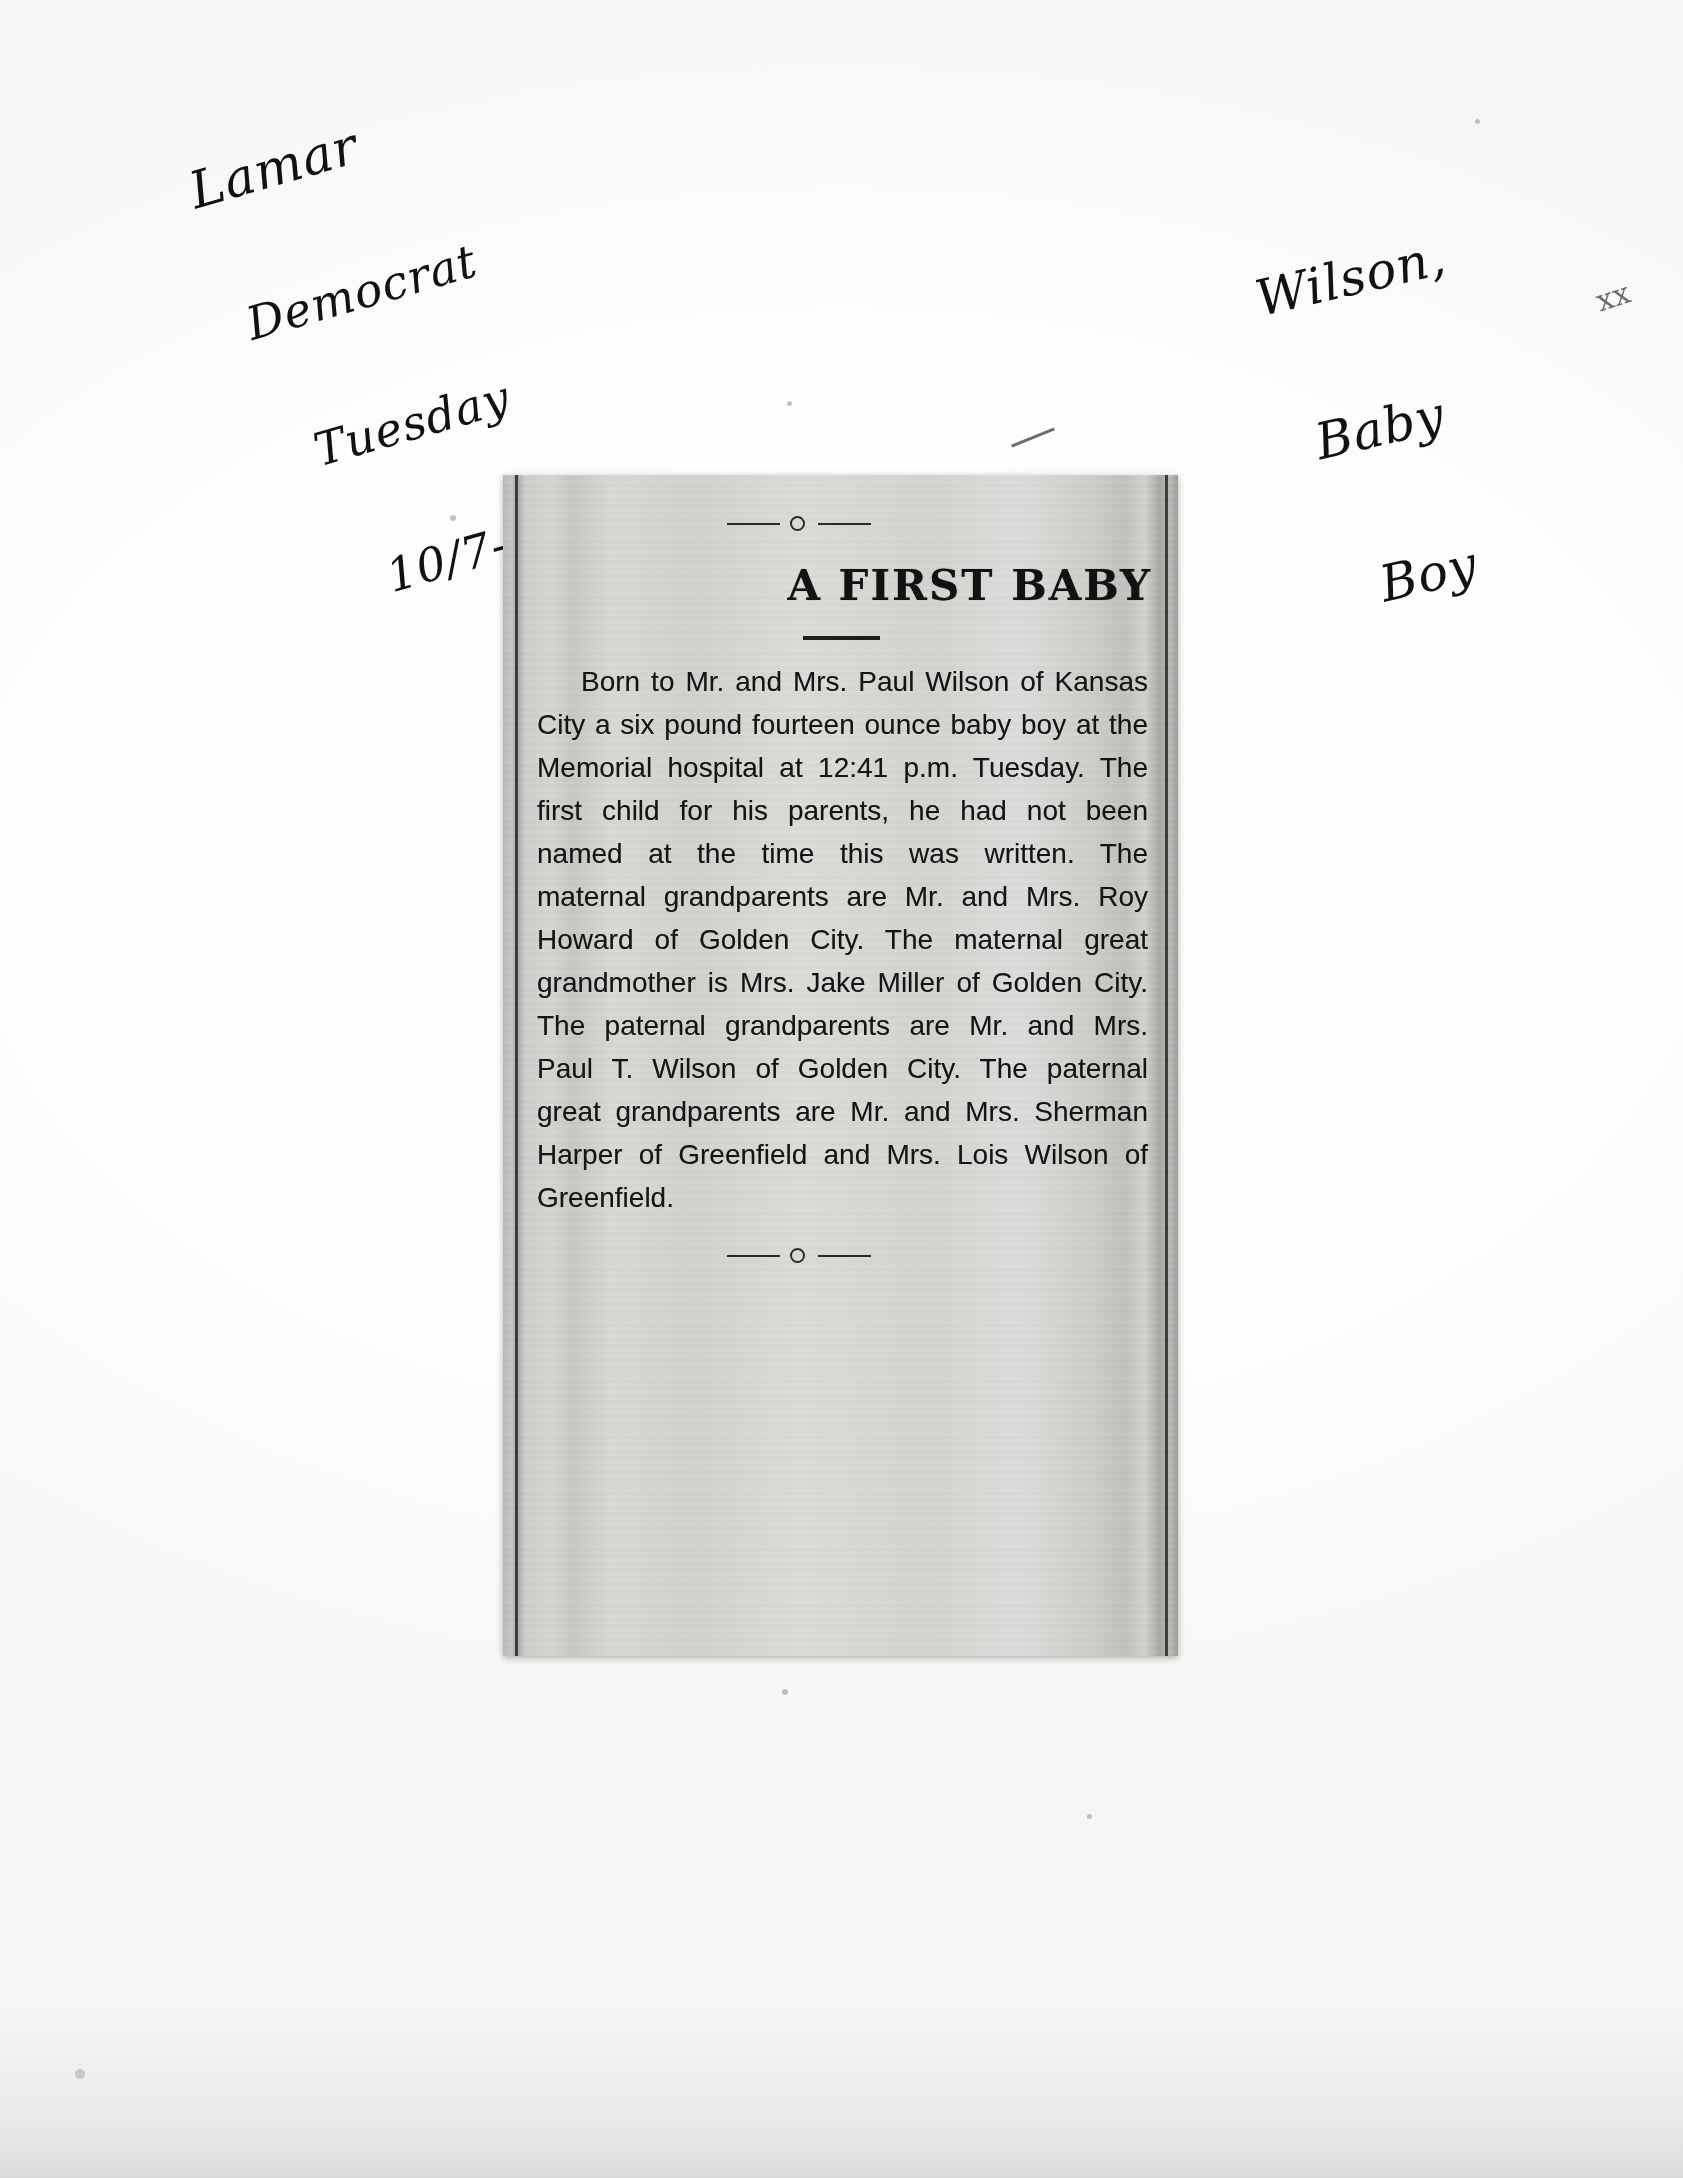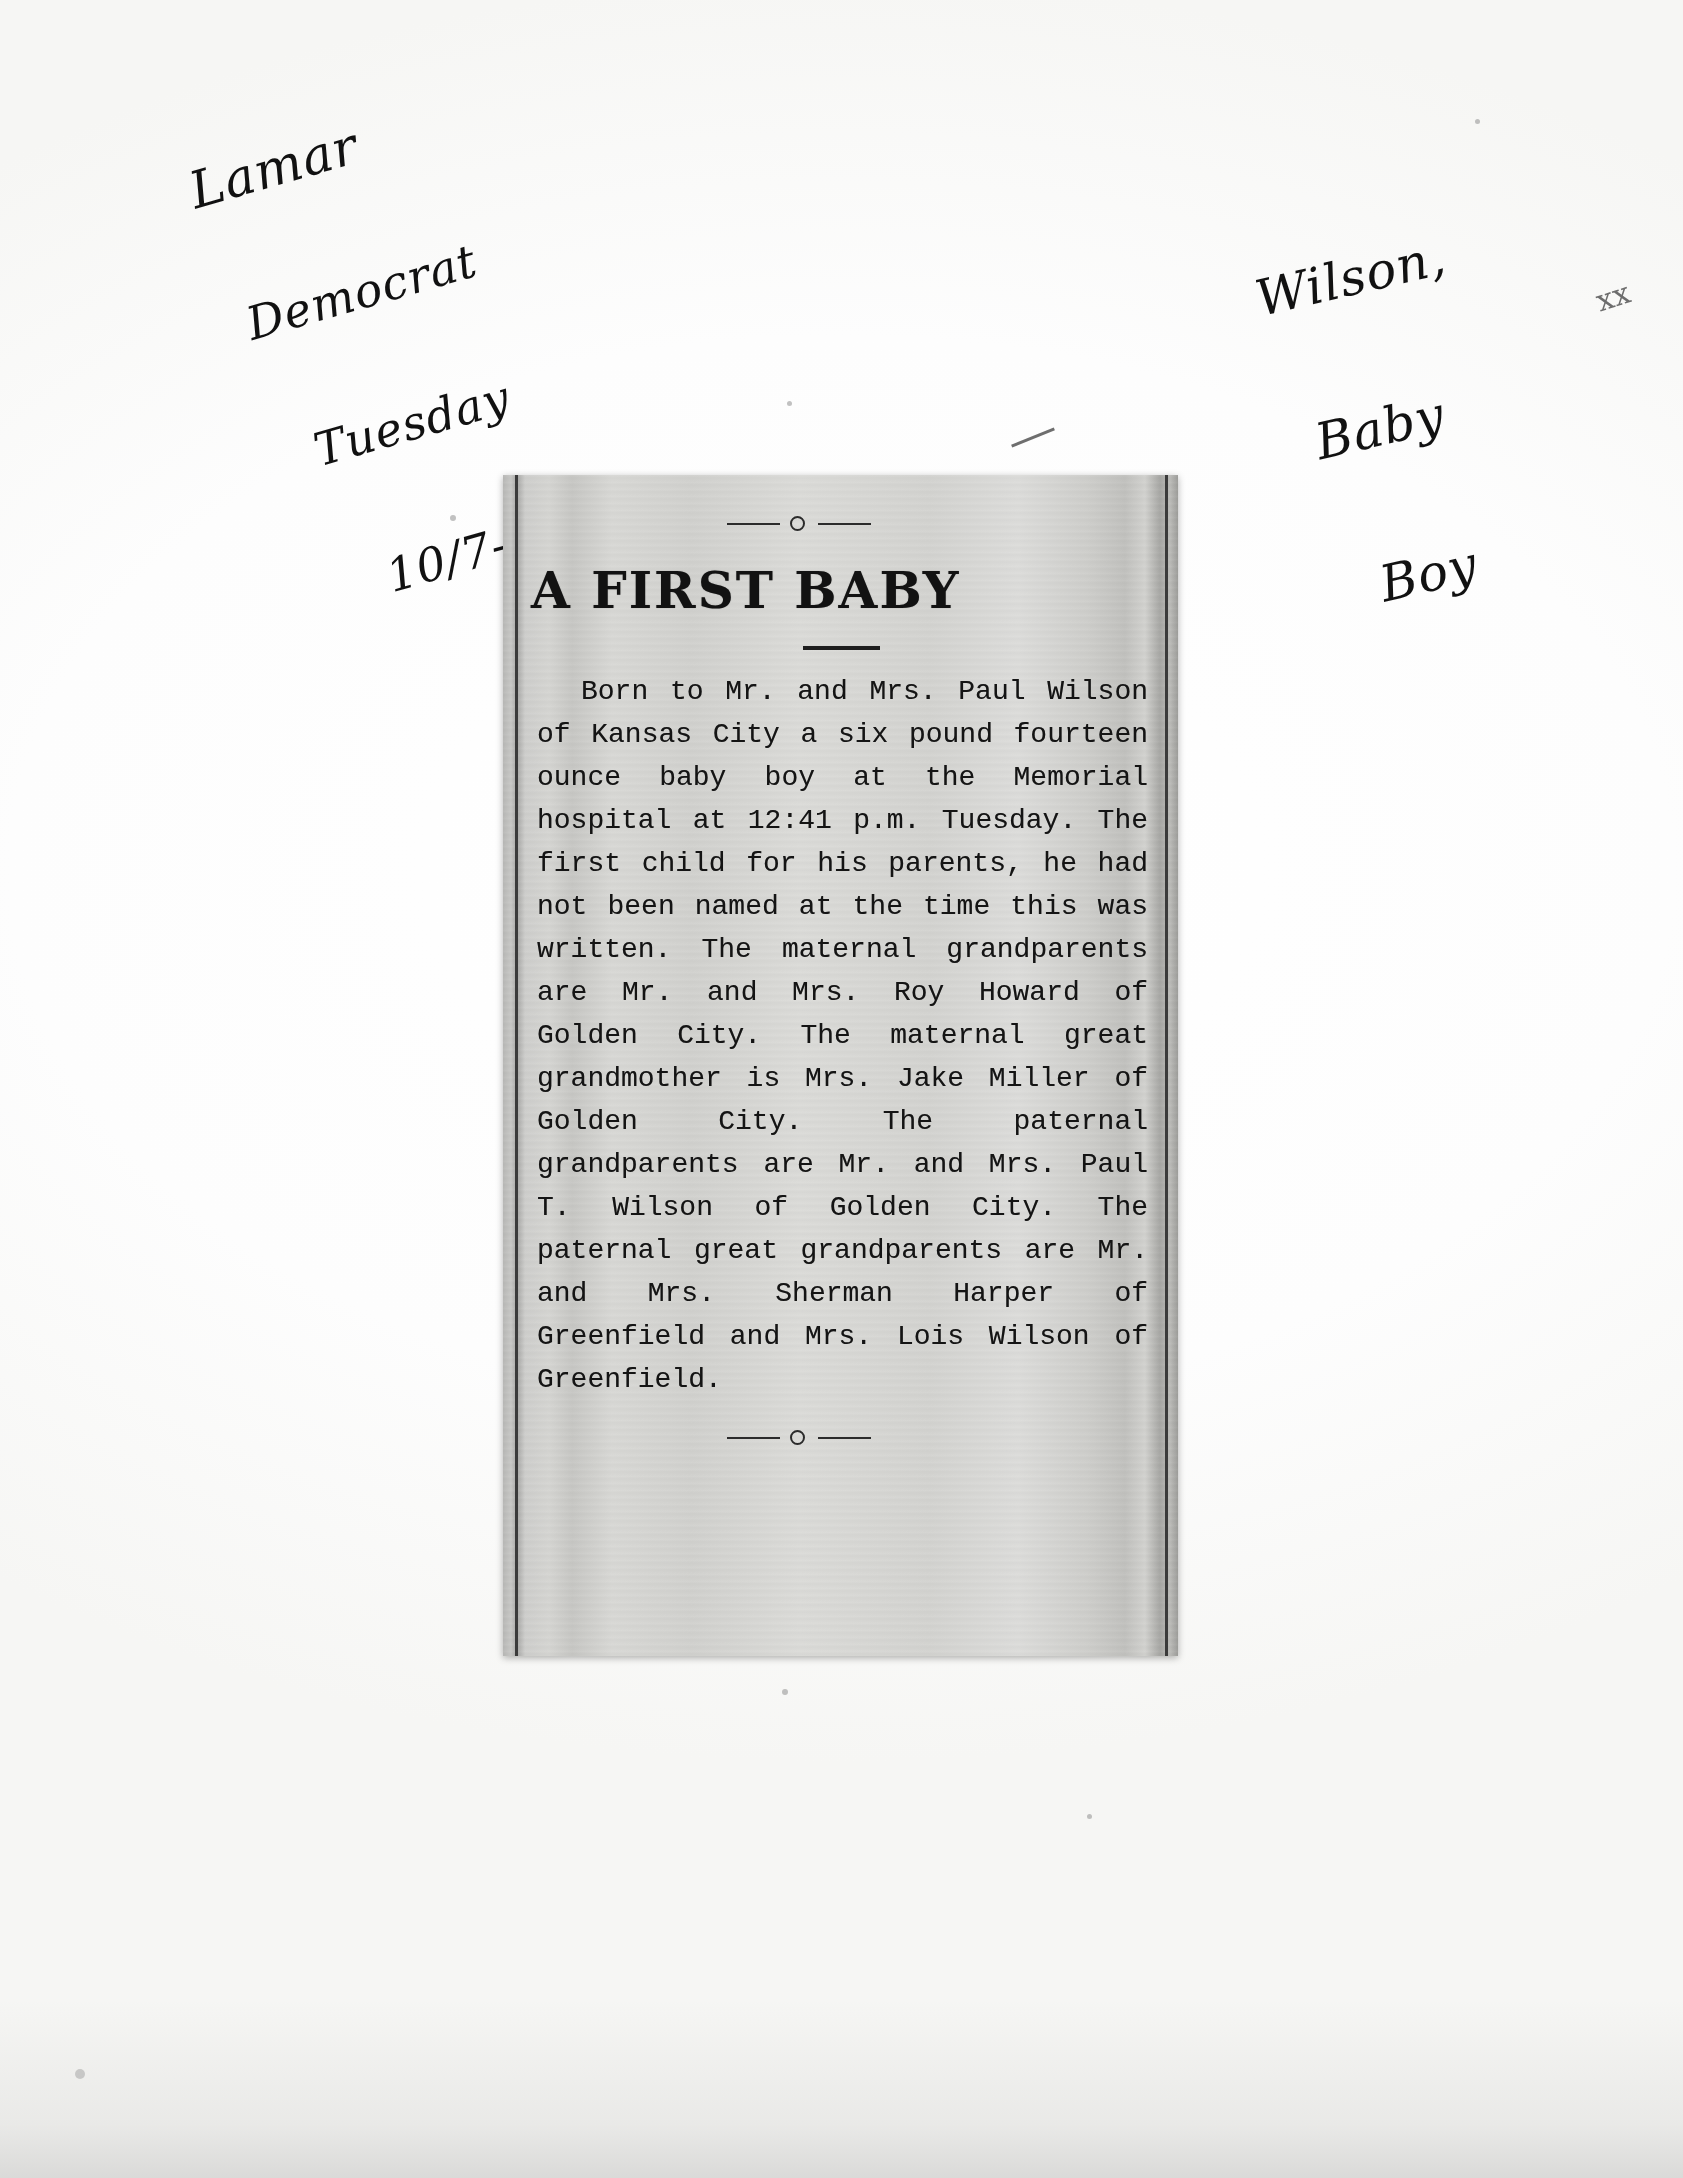--- a/index.html
+++ b/index.html
@@ -163,38 +163,38 @@
     left: 259px;
     top: calc(50% - 7px);
     width: 11px;
     height: 11px;
     border: 2px solid #2b2b2b;
     border-radius: 50%;
   }
   .dinkus.bottom { margin-top: 14px; }
 
   .headline {
-    text-align: left;
+    text-align: right;
     font-family: "DejaVu Serif", serif;
     font-weight: bold;
-    font-size: 50px;
+    font-size: 42px;
     letter-spacing: 2px;
     color: #121212;
     margin-top: 16px;
     text-shadow: 0 0 1px rgba(0,0,0,.35);
   }
   .headline-rule {
     width: 77px;
     height: 4px;
     background: #1e1e1e;
     margin: 26px auto 20px auto;
   }
 
   .article {
-    font-family: Liberation Mono, monospace;
+    font-family: Liberation Sans, sans-serif;
     font-size: 28px;
     line-height: 43px;
     color: #141414;
     text-align: justify;
     text-align-last: left;
     padding: 0 4px 0 6px;
     text-indent: 44px;
     word-spacing: 1px;
     text-shadow: 0 0 0.6px rgba(0,0,0,.3);
   }

